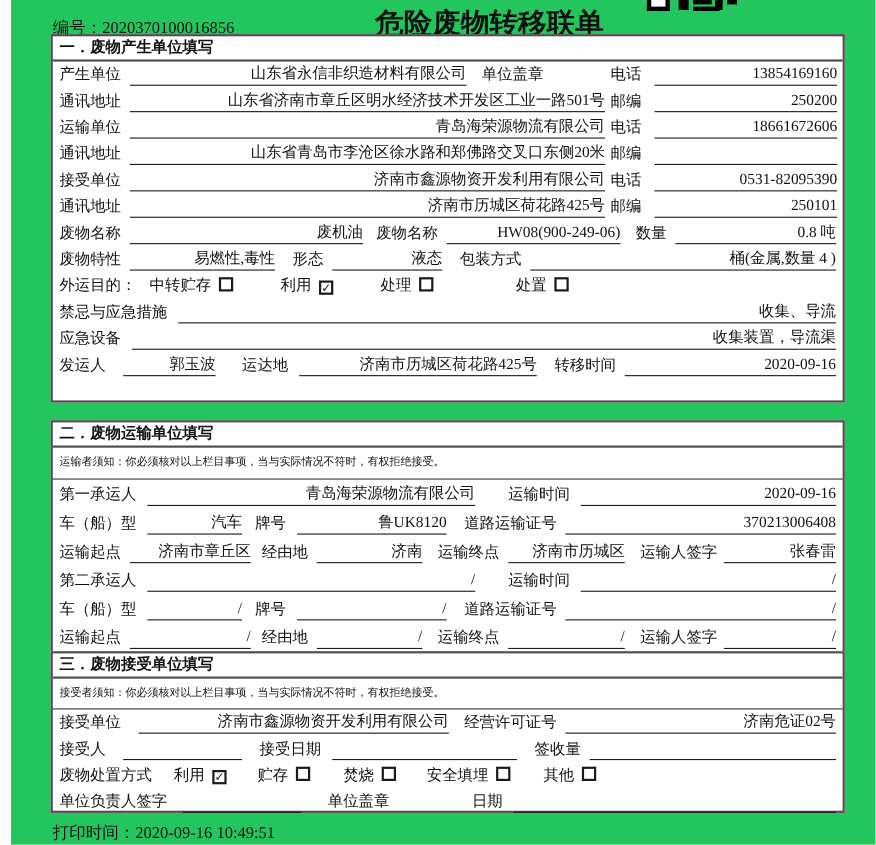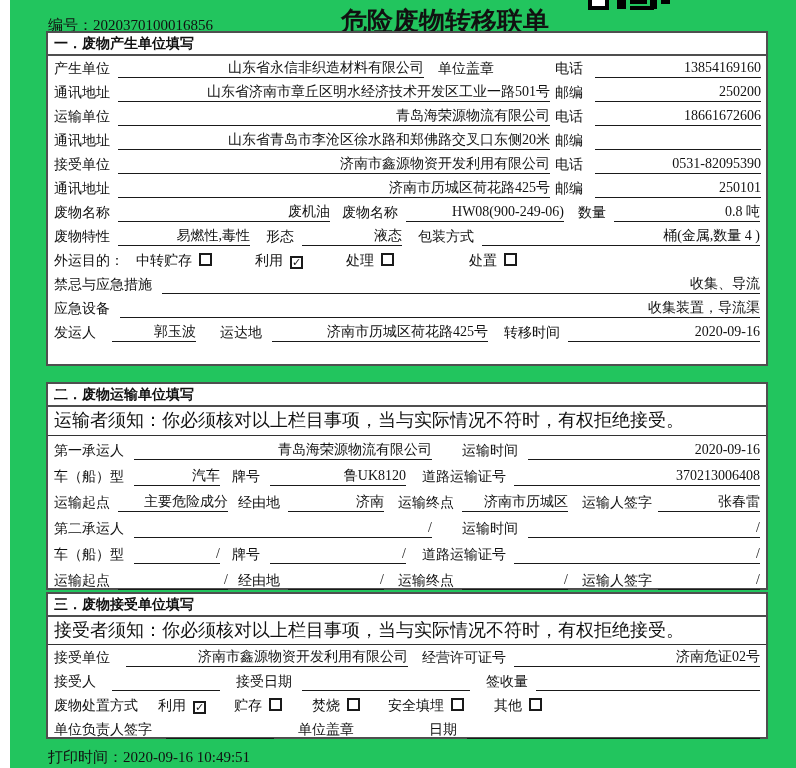--- a/index.html
+++ b/index.html
@@ -20,29 +20,29 @@
         border-left:4px solid #000; border-right:4px solid #000; border-bottom:4px solid #000; }
   .q2 { left:29px; top:0; width:9px;  height:9px; }
   .q3 { left:42px; top:0; width:17px; height:4px; }
   .q4 { left:42px; top:6px; width:24px; height:4px; }
   .q5 { left:62px; top:0; width:7px;  height:9px; }
   .q6 { left:73px; top:0; width:9px;  height:4px; }
 
   
   .box { position:absolute; left:36px; width:722px; border:2px solid #4f4f4f; background:#fff; }
   .sec1 { top:31px;  height:335px; }
-  .sec2 { top:382px; height:208px; }
+  .sec2 { top:382px; height:232px; }
   .sec3 { top:592px; height:147px; }
   .sec-title { height:23px; line-height:21px; border-bottom:2px solid #4f4f4f;
                font-weight:bold; font-size:14px; padding-left:6px; }
 
   .row { position:relative; display:flex; align-items:flex-end; height:24px; padding:0 6px 2px 6px; font-size:14px; }
   .sec2 .row, .sec3 .row { height:26px; }
   .sec3 .row { height:24px; }
-  .notice { height:29px; line-height:27px; border-bottom:1px solid #333; font-size:18px; padding-left:6px; }
+  .notice { height:29px; line-height:27px; border-bottom:1px solid #333; font-size:10px; padding-left:6px; }
   .sec3 .notice { height:28px; }
 
   .lbl { line-height:19px; white-space:nowrap; flex-shrink:0; }
   .fill { border-bottom:1px solid #1a1a1a; height:19px; line-height:18px; white-space:nowrap;
           padding-left:8px; flex-shrink:0; overflow:hidden;text-align:right; }
   .fill.grow { flex:1 1 auto; }
   .fill.ctr { text-align:right; padding-left:0; }
 
   .rgrp { position:absolute; left:507px; right:5px; bottom:2px; display:flex; align-items:flex-end; }
   .rgrp .lbl { margin-right:12px; }
@@ -197,21 +197,21 @@
       <span class="lbl mr10">车（船）型</span>
       <span class="fill" style="width:86px">汽车</span>
       <span class="lbl ml12 mr10">牌号</span>
       <span class="fill" style="width:136px">鲁UK8120</span>
       <span class="lbl ml16 mr8">道路运输证号</span>
       <span class="fill grow">370213006408</span>
     </div>
 
     <div class="row">
       <span class="lbl mr8">运输起点</span>
-      <span class="fill ctr" style="width:110px">主要危险成分</span>
+      <span class="fill ctr" style="width:110px">济南市章丘区</span>
       <span class="lbl ml10 mr8">经由地</span>
       <span class="fill" style="width:96px">济南</span>
       <span class="lbl ml14 mr8">运输终点</span>
       <span class="fill ctr" style="width:106px">济南市历城区</span>
       <span class="lbl ml14 mr6">运输人签字</span>
       <span class="fill grow ctr">张春雷</span>
     </div>
 
     <div class="row">
       <span class="lbl mr10">第二承运人</span>

